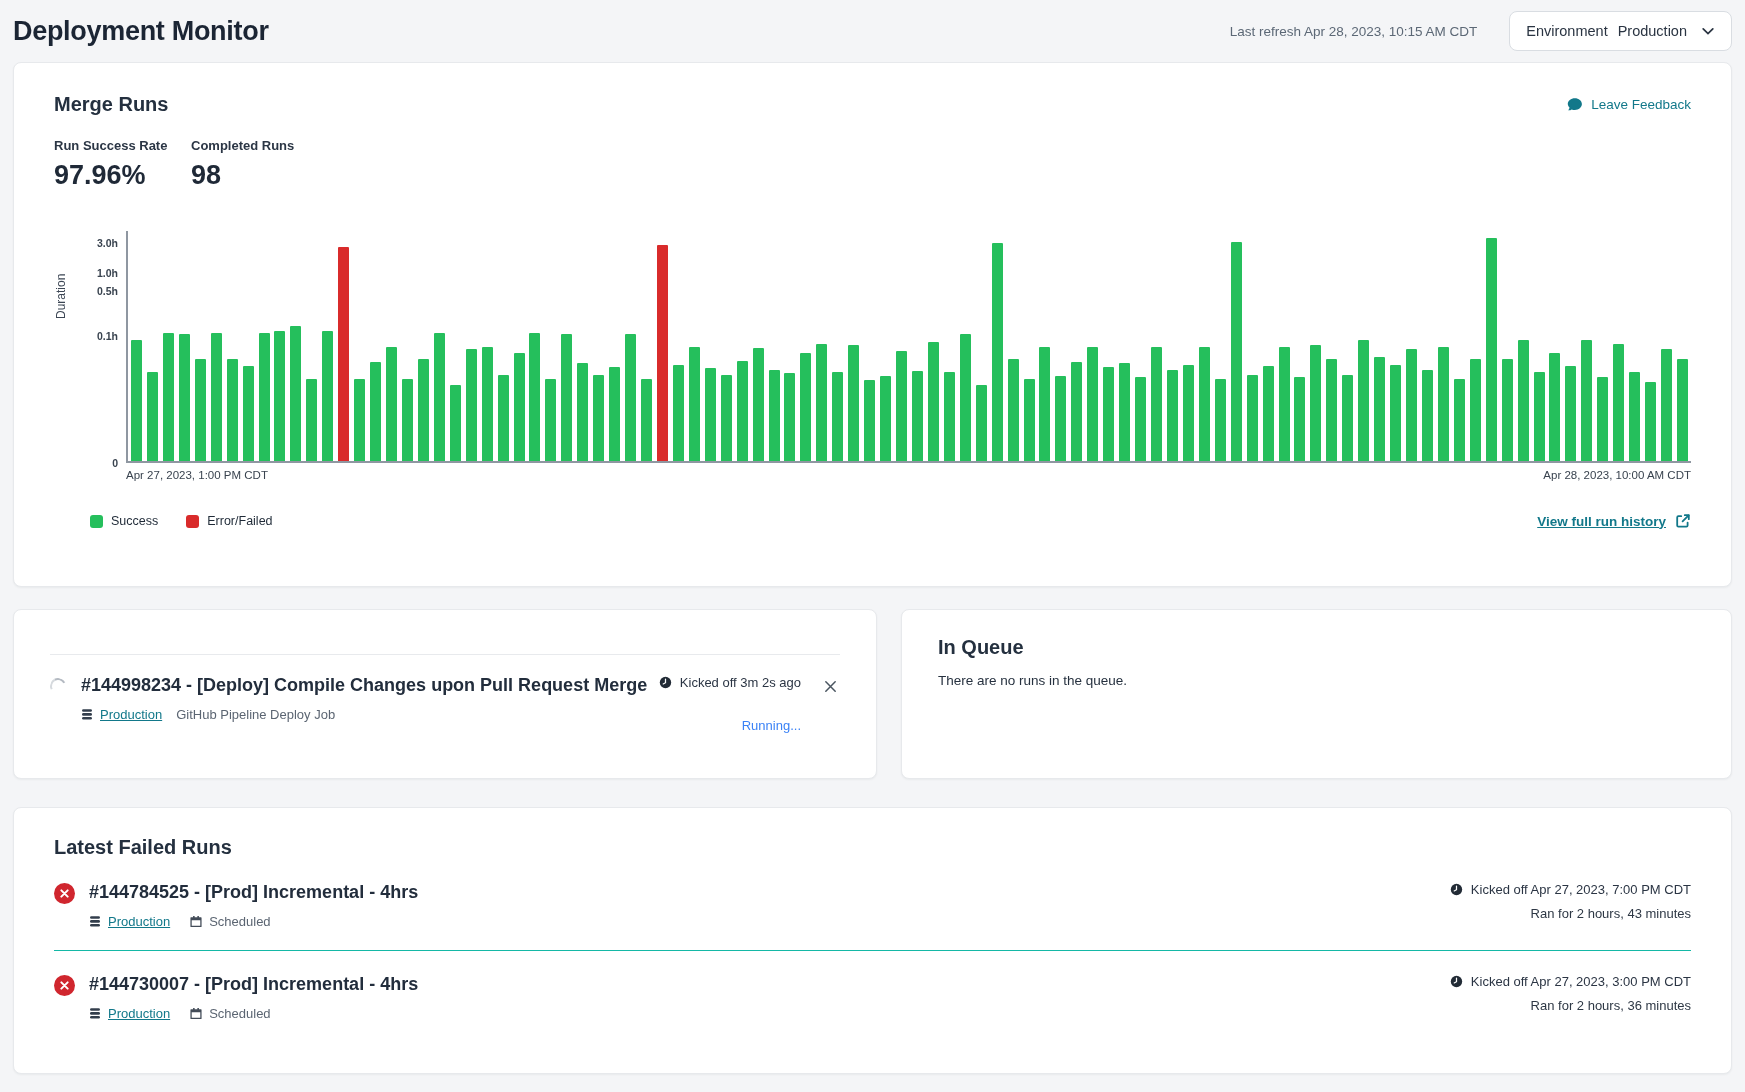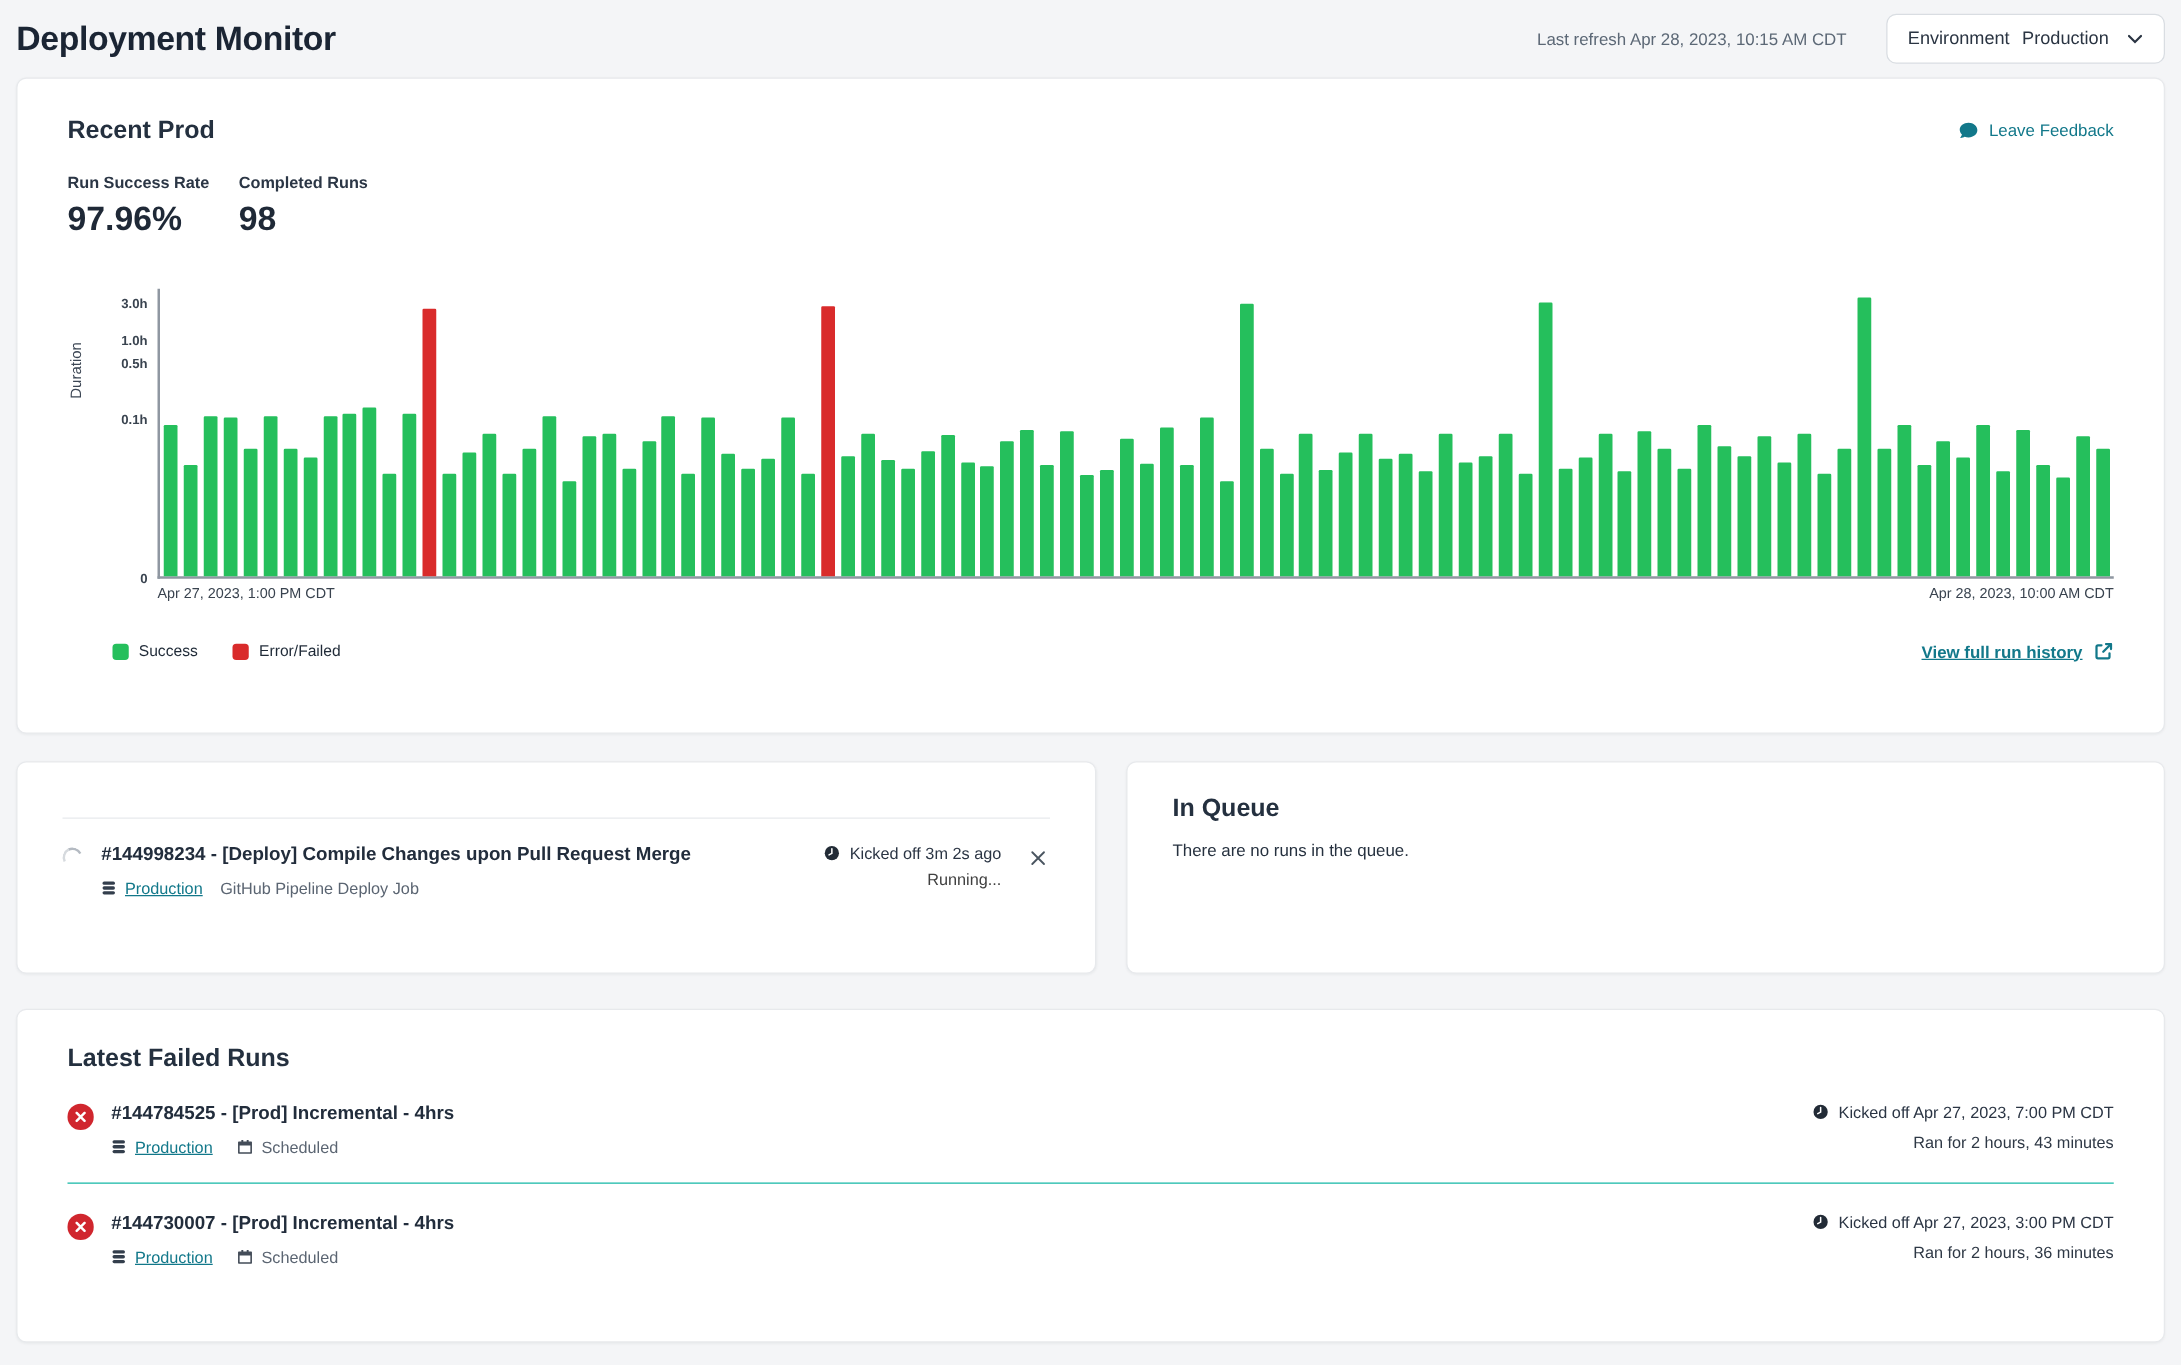--- a/index.html
+++ b/index.html
@@ -81,33 +81,33 @@
   .head-divider { border:none; border-top:1px solid #e8eaed; margin:18px 0 0; }
   .queue-empty { font-size:13.5px; color:#26313f; }
 
   .run-row { display:flex; align-items:flex-start; padding-top:20px; }
   .spinner {
     width:16px; height:16px; border-radius:50%; flex:none; margin-top:3px;
     border:2.5px solid transparent; border-top-color:#b4bac2; border-left-color:#d6dade;
     transform:rotate(18deg);
   }
   .run-main { margin-left:15px; flex:1; min-width:0; }
-  .run-title { font-size:15px; font-weight:700; color:#222d3c; }
+  .run-title { font-size:18px; font-weight:700; color:#222d3c; }
   .run-sub { display:flex; align-items:center; margin-top:11px; }
   .env-chip { display:flex; align-items:center; gap:7px; }
   .env-chip .db-ic { color:#333e4c; display:flex; }
   .env-link { color:#12788a; font-size:13px; text-decoration:underline; cursor:pointer; }
   .job-name { font-size:13px; color:#5b6572; margin-left:14px; }
   .sched-chip { display:flex; align-items:center; gap:7px; margin-left:20px; color:#5b6572; font-size:13px; }
   .sched-chip .cal-ic { color:#434c58; display:flex; }
 
   .run-right { text-align:right; font-size:13px; color:#2b3544; flex:none; }
   .kicked { display:flex; align-items:center; gap:8px; justify-content:flex-end; }
   .kicked .clock-ic { display:flex; }
-  .running { margin-top:6px; color:#404040; }
+  .running { margin-top:28px; color:#3b82f6; }
   .ran-for { margin-top:9px; color:#2e3845; }
   .close-btn {
     margin-left:20px; background:none; border:none; cursor:pointer;
     color:#4a5560; padding:2px; display:flex; margin-top:2px;
   }
 
   
   .failed-card { margin-top:28px; height:267px; padding:28px 40px 0; }
   .failed-sub { margin-top:11px; font-size:13.5px; color:#26313f; }
   .failed-row { display:flex; align-items:flex-start; padding:23px 0 21px; }
@@ -134,21 +134,21 @@
           <svg width="14" height="14" viewBox="0 0 16 16" fill="none" stroke="#2a3442" stroke-width="2" stroke-linecap="round">
               <path d="M2.5 5.5 8 11l5.5-5.5"></path>
             </svg>
         </span>
       </button>
     </div>
   </header>
 
   <section class="card recent-card">
     <div class="card-head-row">
-      <h2 class="card-title">Recent Prod</h2>
+      <h2 class="card-title">Merge Runs</h2>
       <a class="feedback">
         <span style="display:flex;">
           <svg width="17" height="17" viewBox="0 0 20 20">
               <path fill="#12788a" d="M10.4 2.5c-4.6 0-8.3 2.9-8.3 6.6 0 1.7.8 3.2 2 4.4-.1 1.1-.7 2.4-1.7 3.3 1.6.2 3.2-.3 4.3-1 1.1.4 2.4.6 3.7.6 4.6 0 8.3-3 8.3-6.9s-3.7-7-8.3-7z"></path>
             </svg>
         </span>
         <span>Leave Feedback</span>
       </a>
     </div>
 

